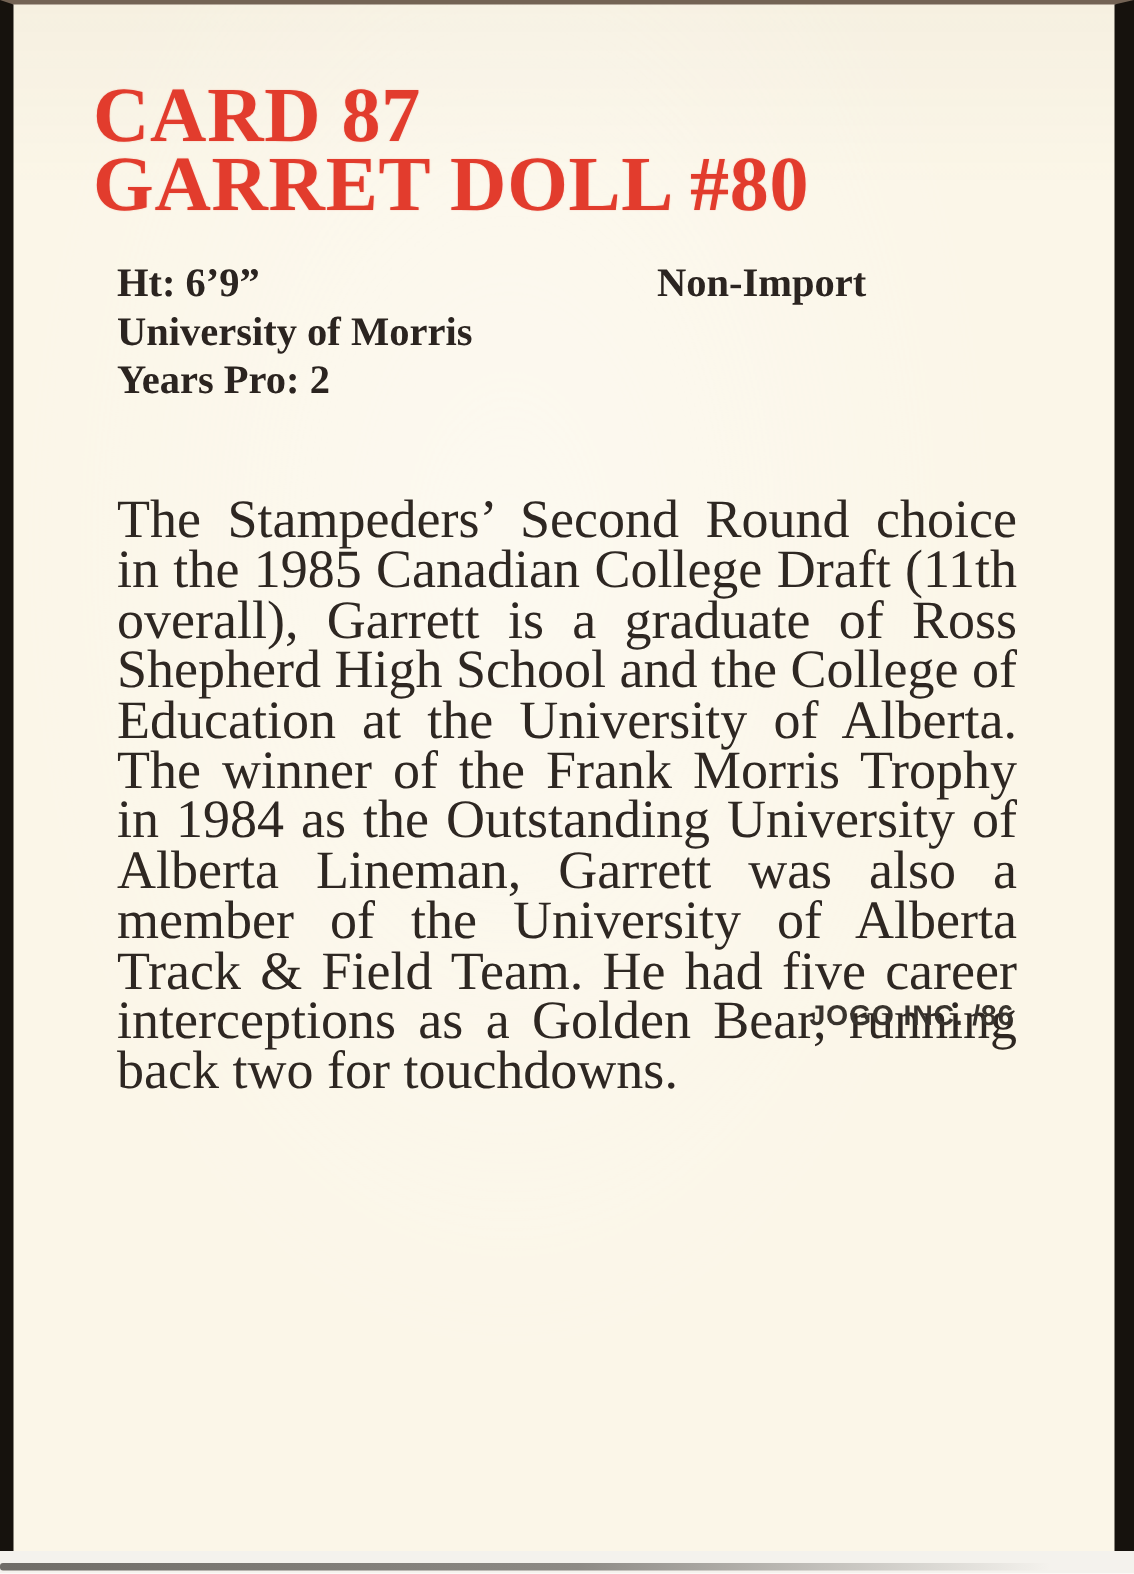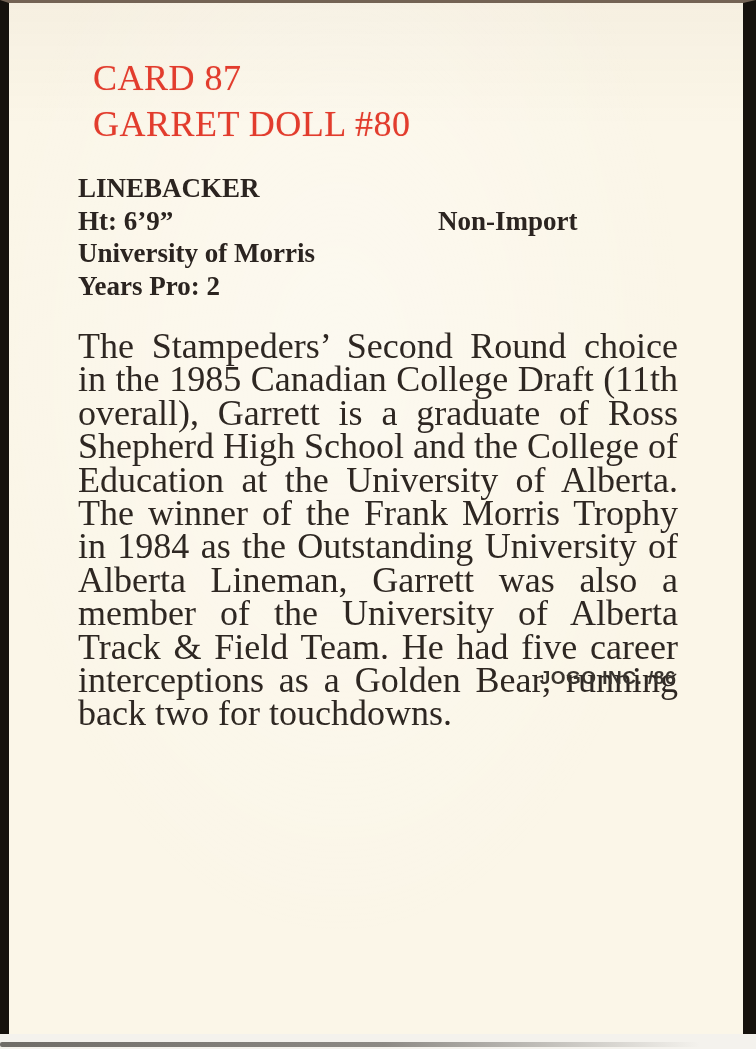--- a/index.html
+++ b/index.html
@@ -45,24 +45,24 @@
     bottom: 2px;
     width: 700px;
     height: 5px;
     background: linear-gradient(to right, #6f6c67, #8d8a85 55%, rgba(141,138,133,0));
     border-radius: 2px;
   }
 
   
   .title-block {
     position: absolute;
-    left: 84px;
+    left: 53px;
     top: 52px;
-    font-weight: normal;
-    font-size: 36px;
+    font-weight: bold;
+    font-size: 52px;
     line-height: 46px;
     letter-spacing: 0.5px;
     color: #e23c2d;
     text-shadow: 0 0 1px rgba(226,60,45,0.35);
   }
 
   
   .info-block {
     position: absolute;
     left: 69px;
@@ -108,21 +108,20 @@
 <div class="scan">
 
   <div class="card">
 
     <div class="title-block">
       <div>CARD 87</div>
       <div>GARRET DOLL #80</div>
     </div>
 
     <div class="info-block">
-      <div class="info-line">LINEBACKER</div>
       <div class="info-line">
         <span class="stat-height">Ht: 6’9”</span>
         <span class="stat-import">Non-Import</span>
       </div>
       <div class="info-line">University of Morris</div>
       <div class="info-line">Years Pro: 2</div>
     </div>
 
     <div class="bio">The Stampeders’ Second Round choice in the 1985 Canadian College Draft (11th overall), Garrett is a graduate of Ross Shepherd High School and the College of Education at the University of Alberta. The winner of the Frank Morris Trophy in 1984 as the Outstanding University of Alberta Lineman, Garrett was also a member of the University of Alberta Track &amp; Field Team. He had five career interceptions as a Golden Bear, running back two for touchdowns.</div>
 

